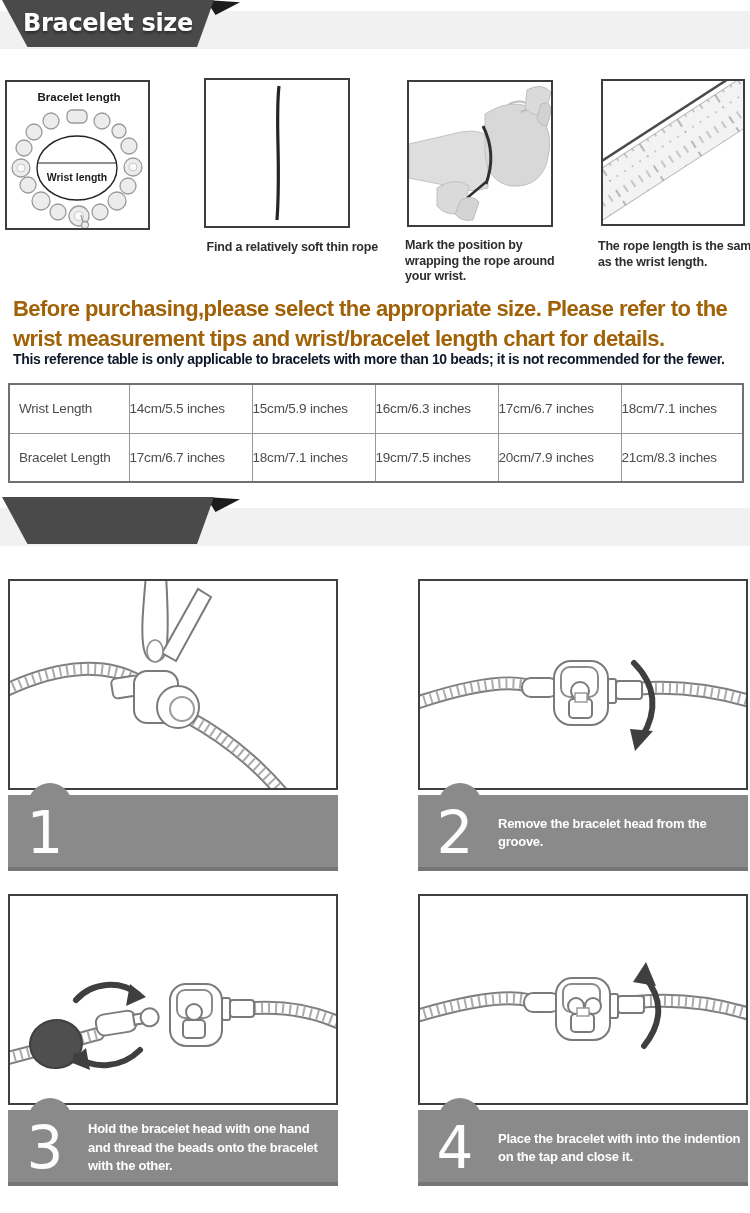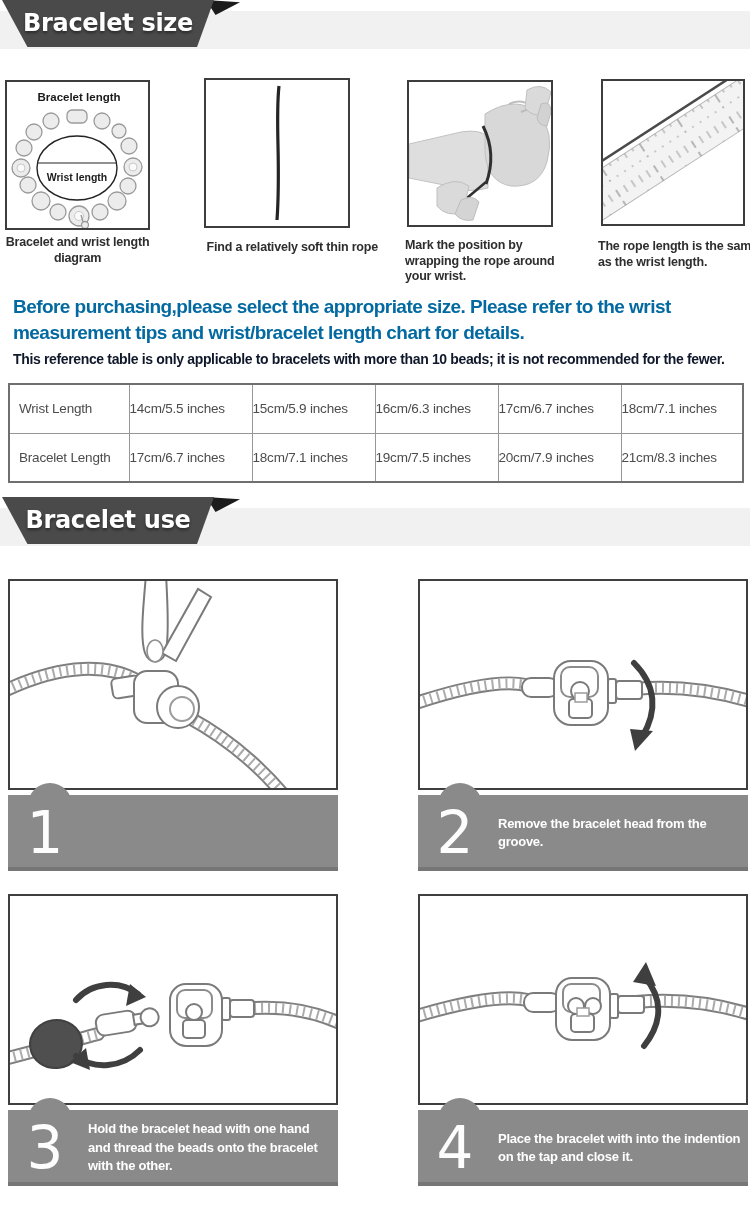--- a/index.html
+++ b/index.html
@@ -19,22 +19,22 @@
 
   
   .figbox { position:absolute; background:#fff; border:2px solid #3d3d3d; }
   .figbox svg { display:block; width:100%; height:100%; }
   .figcap { position:absolute; font-size:12.5px; font-weight:bold; color:#2e2e2e; line-height:1.25;
             letter-spacing:-0.2px; }
   .flabel { font-family:"Liberation Sans", sans-serif; font-weight:bold; fill:#1a1a1a; text-anchor:middle; }
   .bead { fill:#ececec; stroke:#9a9a9a; stroke-width:1.3; }
 
   
-  .intro { position:absolute; left:13px; top:294px; width:727px; font-size:19px; font-weight:bold;
-           letter-spacing:-0.55px; line-height:1.38; color:#0369a1; }
+  .intro { position:absolute; left:13px; top:294px; width:727px; font-size:22px; font-weight:bold;
+           letter-spacing:-0.55px; line-height:1.38; color:#a16207; }
   .warn  { position:absolute; left:13px; top:351px; width:730px; font-size:14px; font-weight:bold;
            letter-spacing:-0.35px; color:#0f172a; }
 
   
   .size-table { position:absolute; left:8px; top:383px; width:734px; border-collapse:collapse;
                 table-layout:fixed; border:2px solid #6f6f6f; }
   .size-table th, .size-table td { border:1px solid #979797; height:49px; font-size:13.5px;
                 color:#4c4c4c; font-weight:normal; letter-spacing:-0.2px; }
   .size-table th { text-align:left; padding-left:9px; }
   .size-table td { text-align:left; }
@@ -95,21 +95,20 @@
       <circle cx="14" cy="86" r="4" fill="#fafafa" stroke="#c9c9c9"></circle>
       <circle cx="126" cy="85" r="4" fill="#fafafa" stroke="#c9c9c9"></circle>
       <circle cx="72" cy="134" r="4.5" fill="#fafafa" stroke="#c9c9c9"></circle>
       <ellipse cx="70" cy="86" rx="40" ry="32" fill="none" stroke="#222" stroke-width="1.4"></ellipse>
       <line x1="31" y1="81" x2="110" y2="81" stroke="#222" stroke-width="1.2"></line>
       <text x="70" y="99" class="flabel" font-size="10.5">Wrist length</text>
       <line x1="74" y1="133" x2="77" y2="143" stroke="#9a9a9a" stroke-width="1.4"></line>
       <circle cx="78" cy="143" r="3.5" class="bead"></circle>
     </svg>
   </div>
-  <div class="figcap" style="left:0;top:235px;width:155px;text-align:center;">Bracelet and wrist length diagram</div>
 
   <div class="figbox" style="left:204px;top:78px;width:146px;height:150px;">
     <svg viewBox="0 0 142 146" preserveAspectRatio="none">
       <path d="M 73,6 C 69,42 75,84 71,140" stroke="#242424" stroke-width="3.2" fill="none"></path>
     </svg>
   </div>
   <div class="figcap" style="left:178px;top:240px;width:200px;text-align:right;">Find a relatively soft thin rope</div>
 
   <div class="figbox" style="left:407px;top:80px;width:146px;height:147px;">
     <svg viewBox="0 0 142 143" preserveAspectRatio="none">
@@ -183,21 +182,20 @@
       <td>20cm/7.9 inches</td>
       <td>21cm/8.3 inches</td>
     </tr>
   </tbody>
     </table>
 
   <div class="banner" style="top:497px;">
     <div class="strip"></div>
     <div class="fold"></div>
     <div class="ribbon"></div>
-    <div class="ribbon-label">Bracelet use</div>
   </div>
 
   <div class="panel" style="left:8px;top:579px;">
     <div class="stepbox">
       <svg viewBox="0 0 326 207" preserveAspectRatio="none">
         <defs>
           <path id="r1a" d="M -10,112 C 55,80 100,84 128,100"></path>
           <path id="r1b" d="M 178,136 C 215,156 248,184 272,212"></path>
         </defs>
         <use href="#r1a" class="tube-o"></use>

